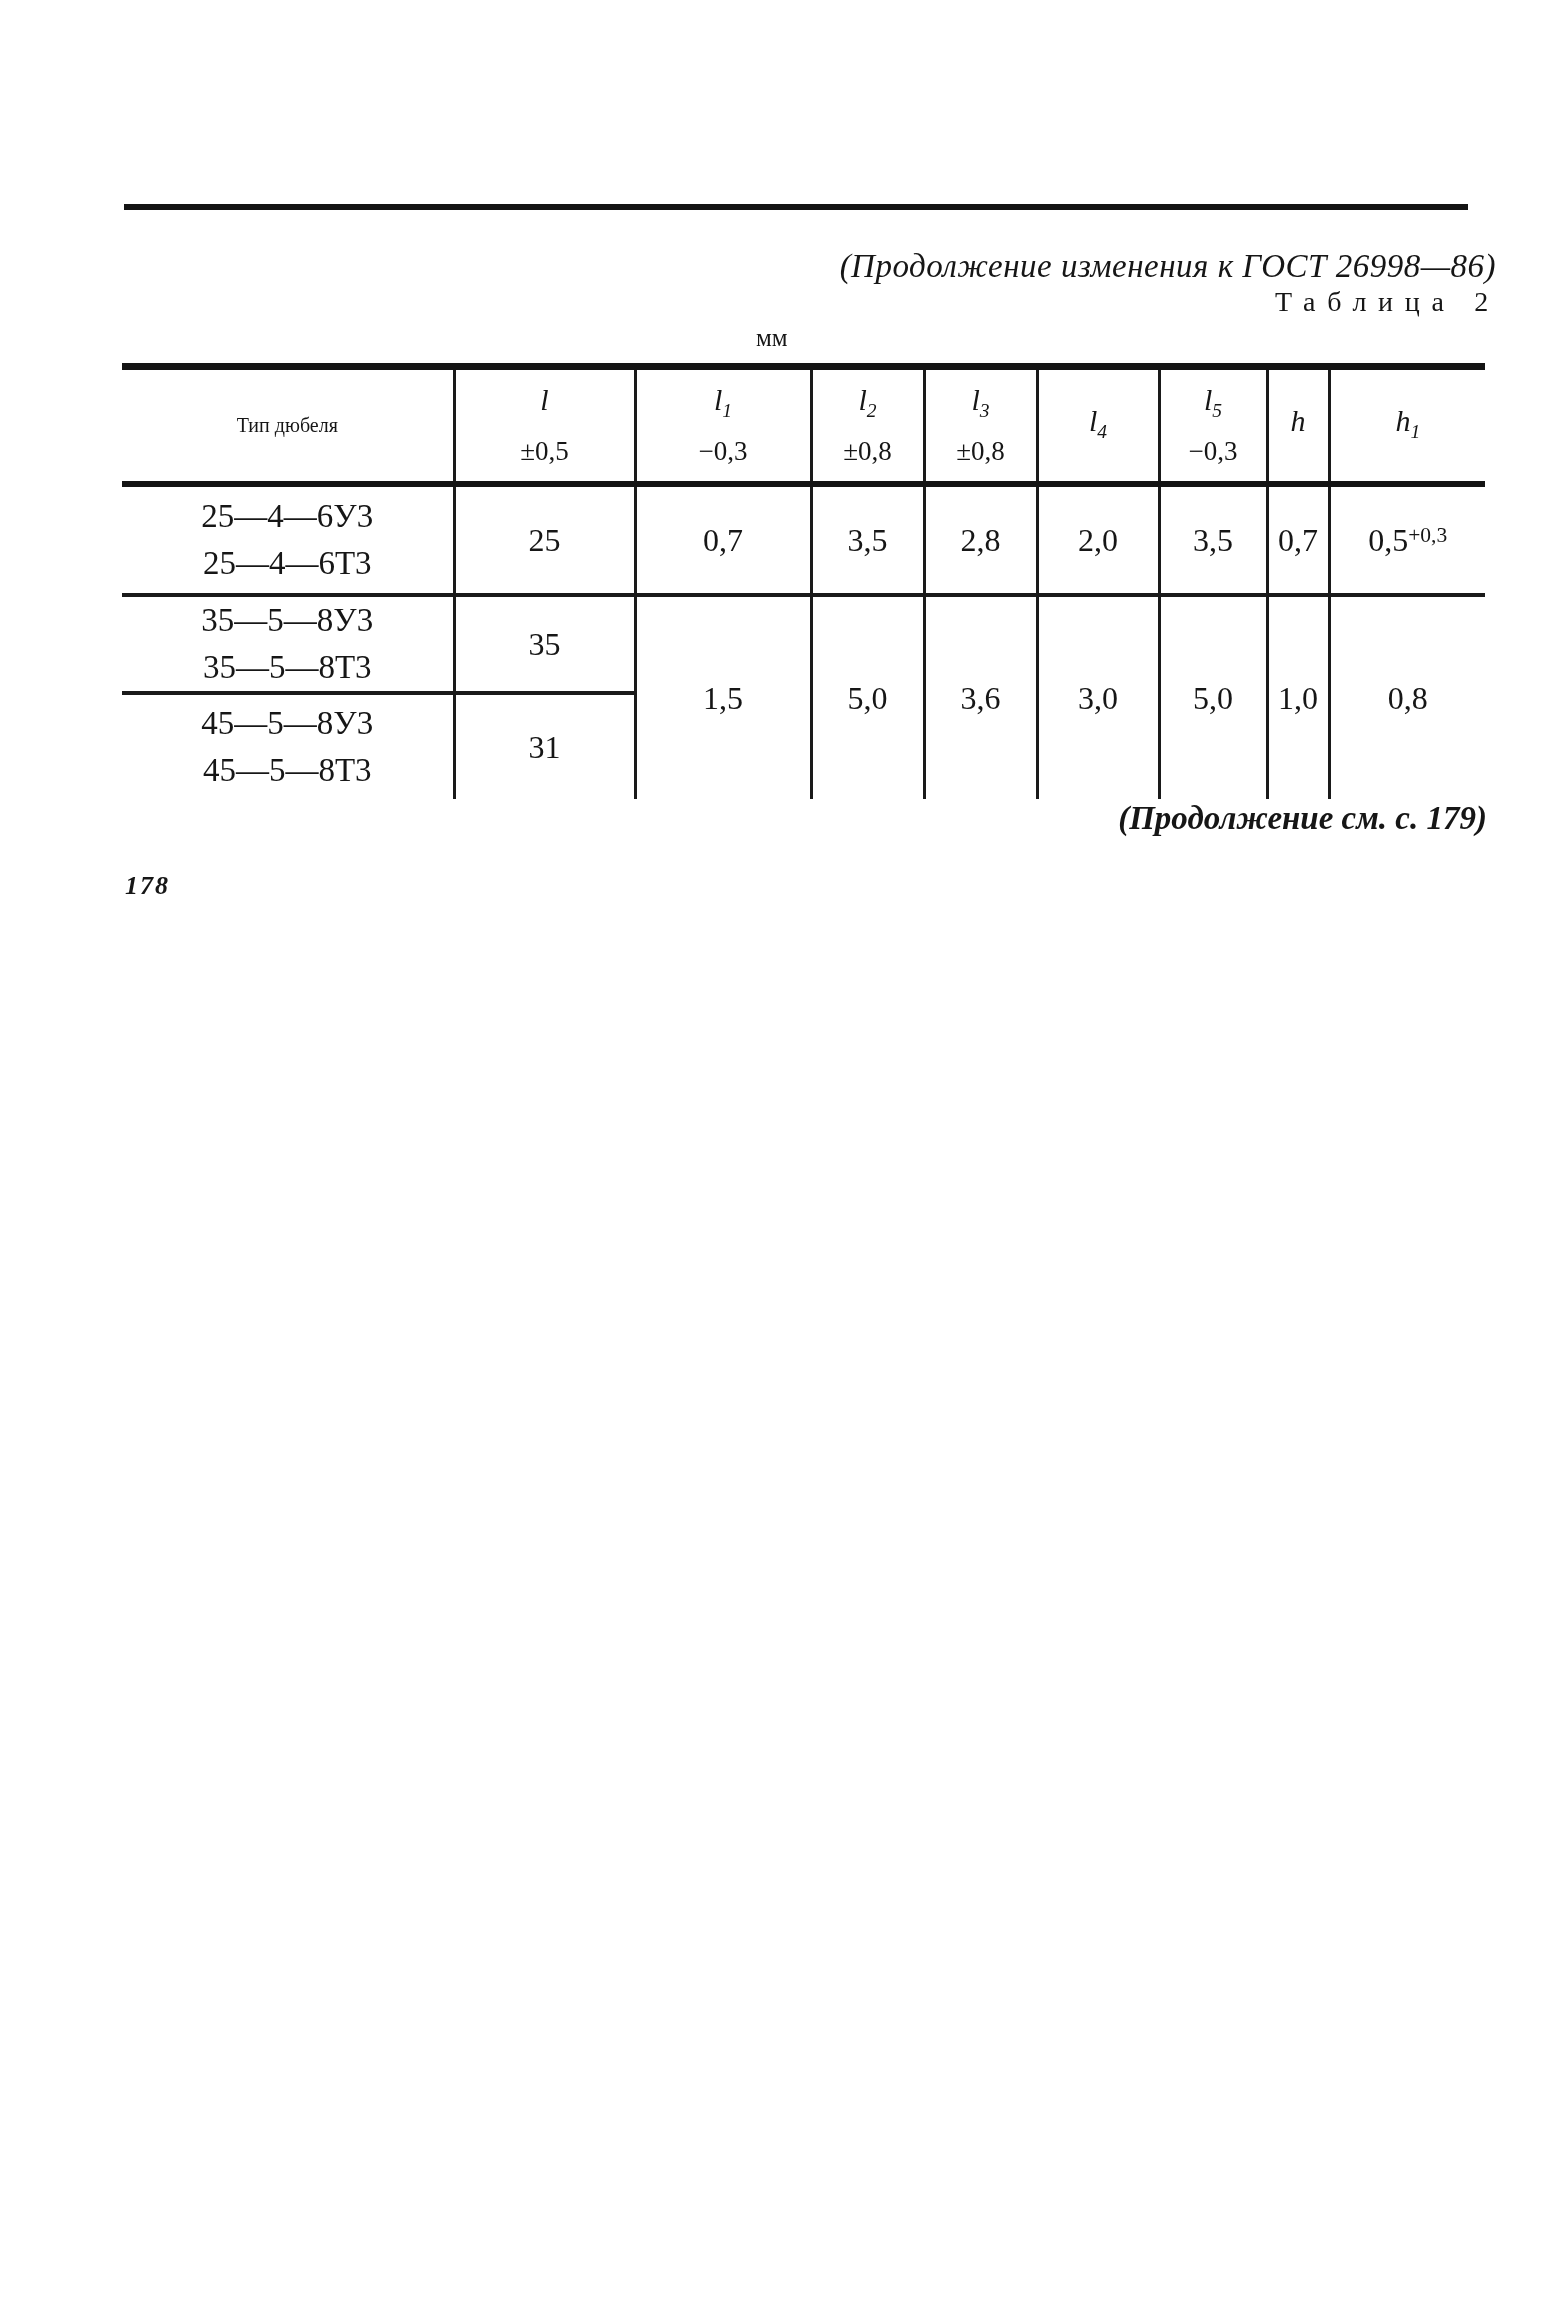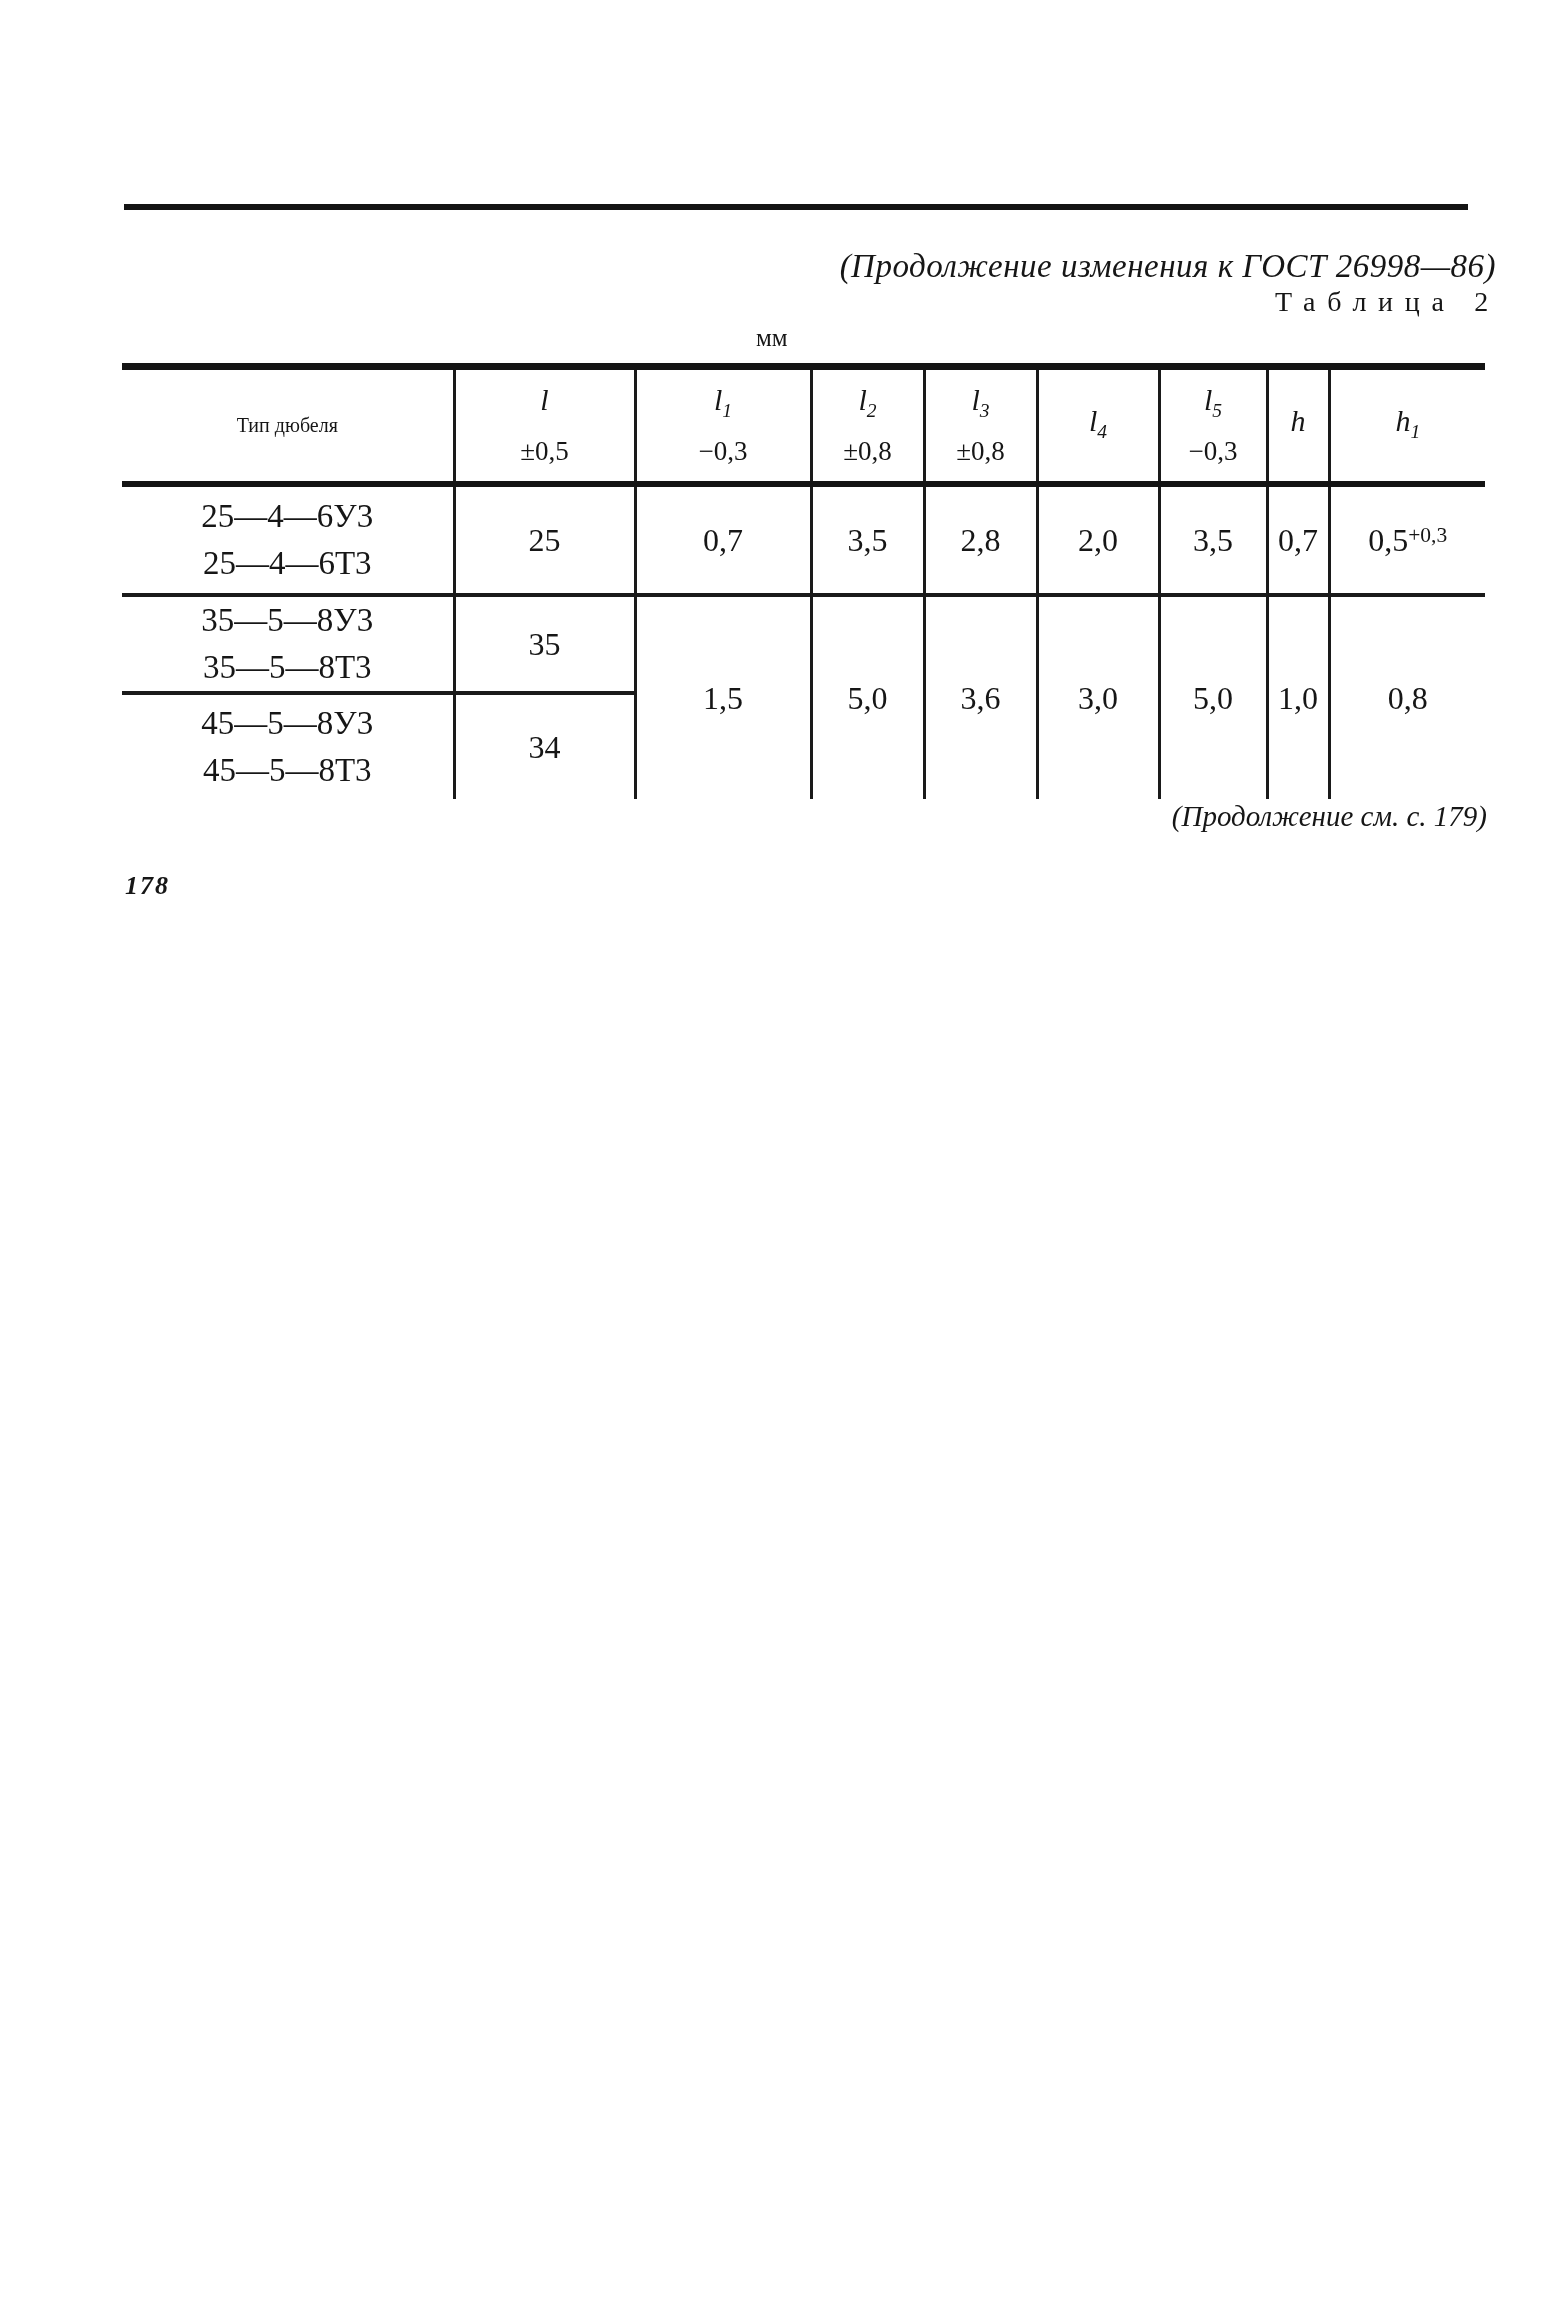--- a/index.html
+++ b/index.html
@@ -46,21 +46,21 @@
   .sym sub{font-size:19.5px;font-style:italic}
   .tol{font-size:27px;line-height:31px;margin-top:10px}
   .type-head{font-size:20px}
 
   .type-cell{font-size:33px;line-height:47px;white-space:nowrap}
   .val{font-size:32px;white-space:nowrap}
   .val sup{font-size:21.5px;vertical-align:8.8px;letter-spacing:0}
 
   .footer-note{
     position:absolute;top:800px;right:73px;
-    font-style:italic;font-weight:400;font-size:29px;white-space:nowrap;
+    font-style:italic;font-weight:700;font-size:33px;white-space:nowrap;
   }
   .page-number{
     position:absolute;top:871px;left:125px;
     font-size:26px;font-weight:700;letter-spacing:2px;font-style:italic;
   }
 </style>
 </head>
 <body>
 
 <div class="page">
@@ -158,21 +158,21 @@
       <td rowspan="2" class="last"><span class="val">0,8</span></td>
     </tr>
 
     <tr class="r3">
       <td>
         <div class="type-cell">
           <div>45—5—8У3</div>
           <div>45—5—8Т3</div>
         </div>
       </td>
-      <td><span class="val">34</span></td>
+      <td><span class="val">31</span></td>
     </tr>
   </tbody>
     </table>
 
   <div class="footer-note">(Продолжение см. с. 179)</div>
 
   <div class="page-number">178</div>
 
 </div>
 

